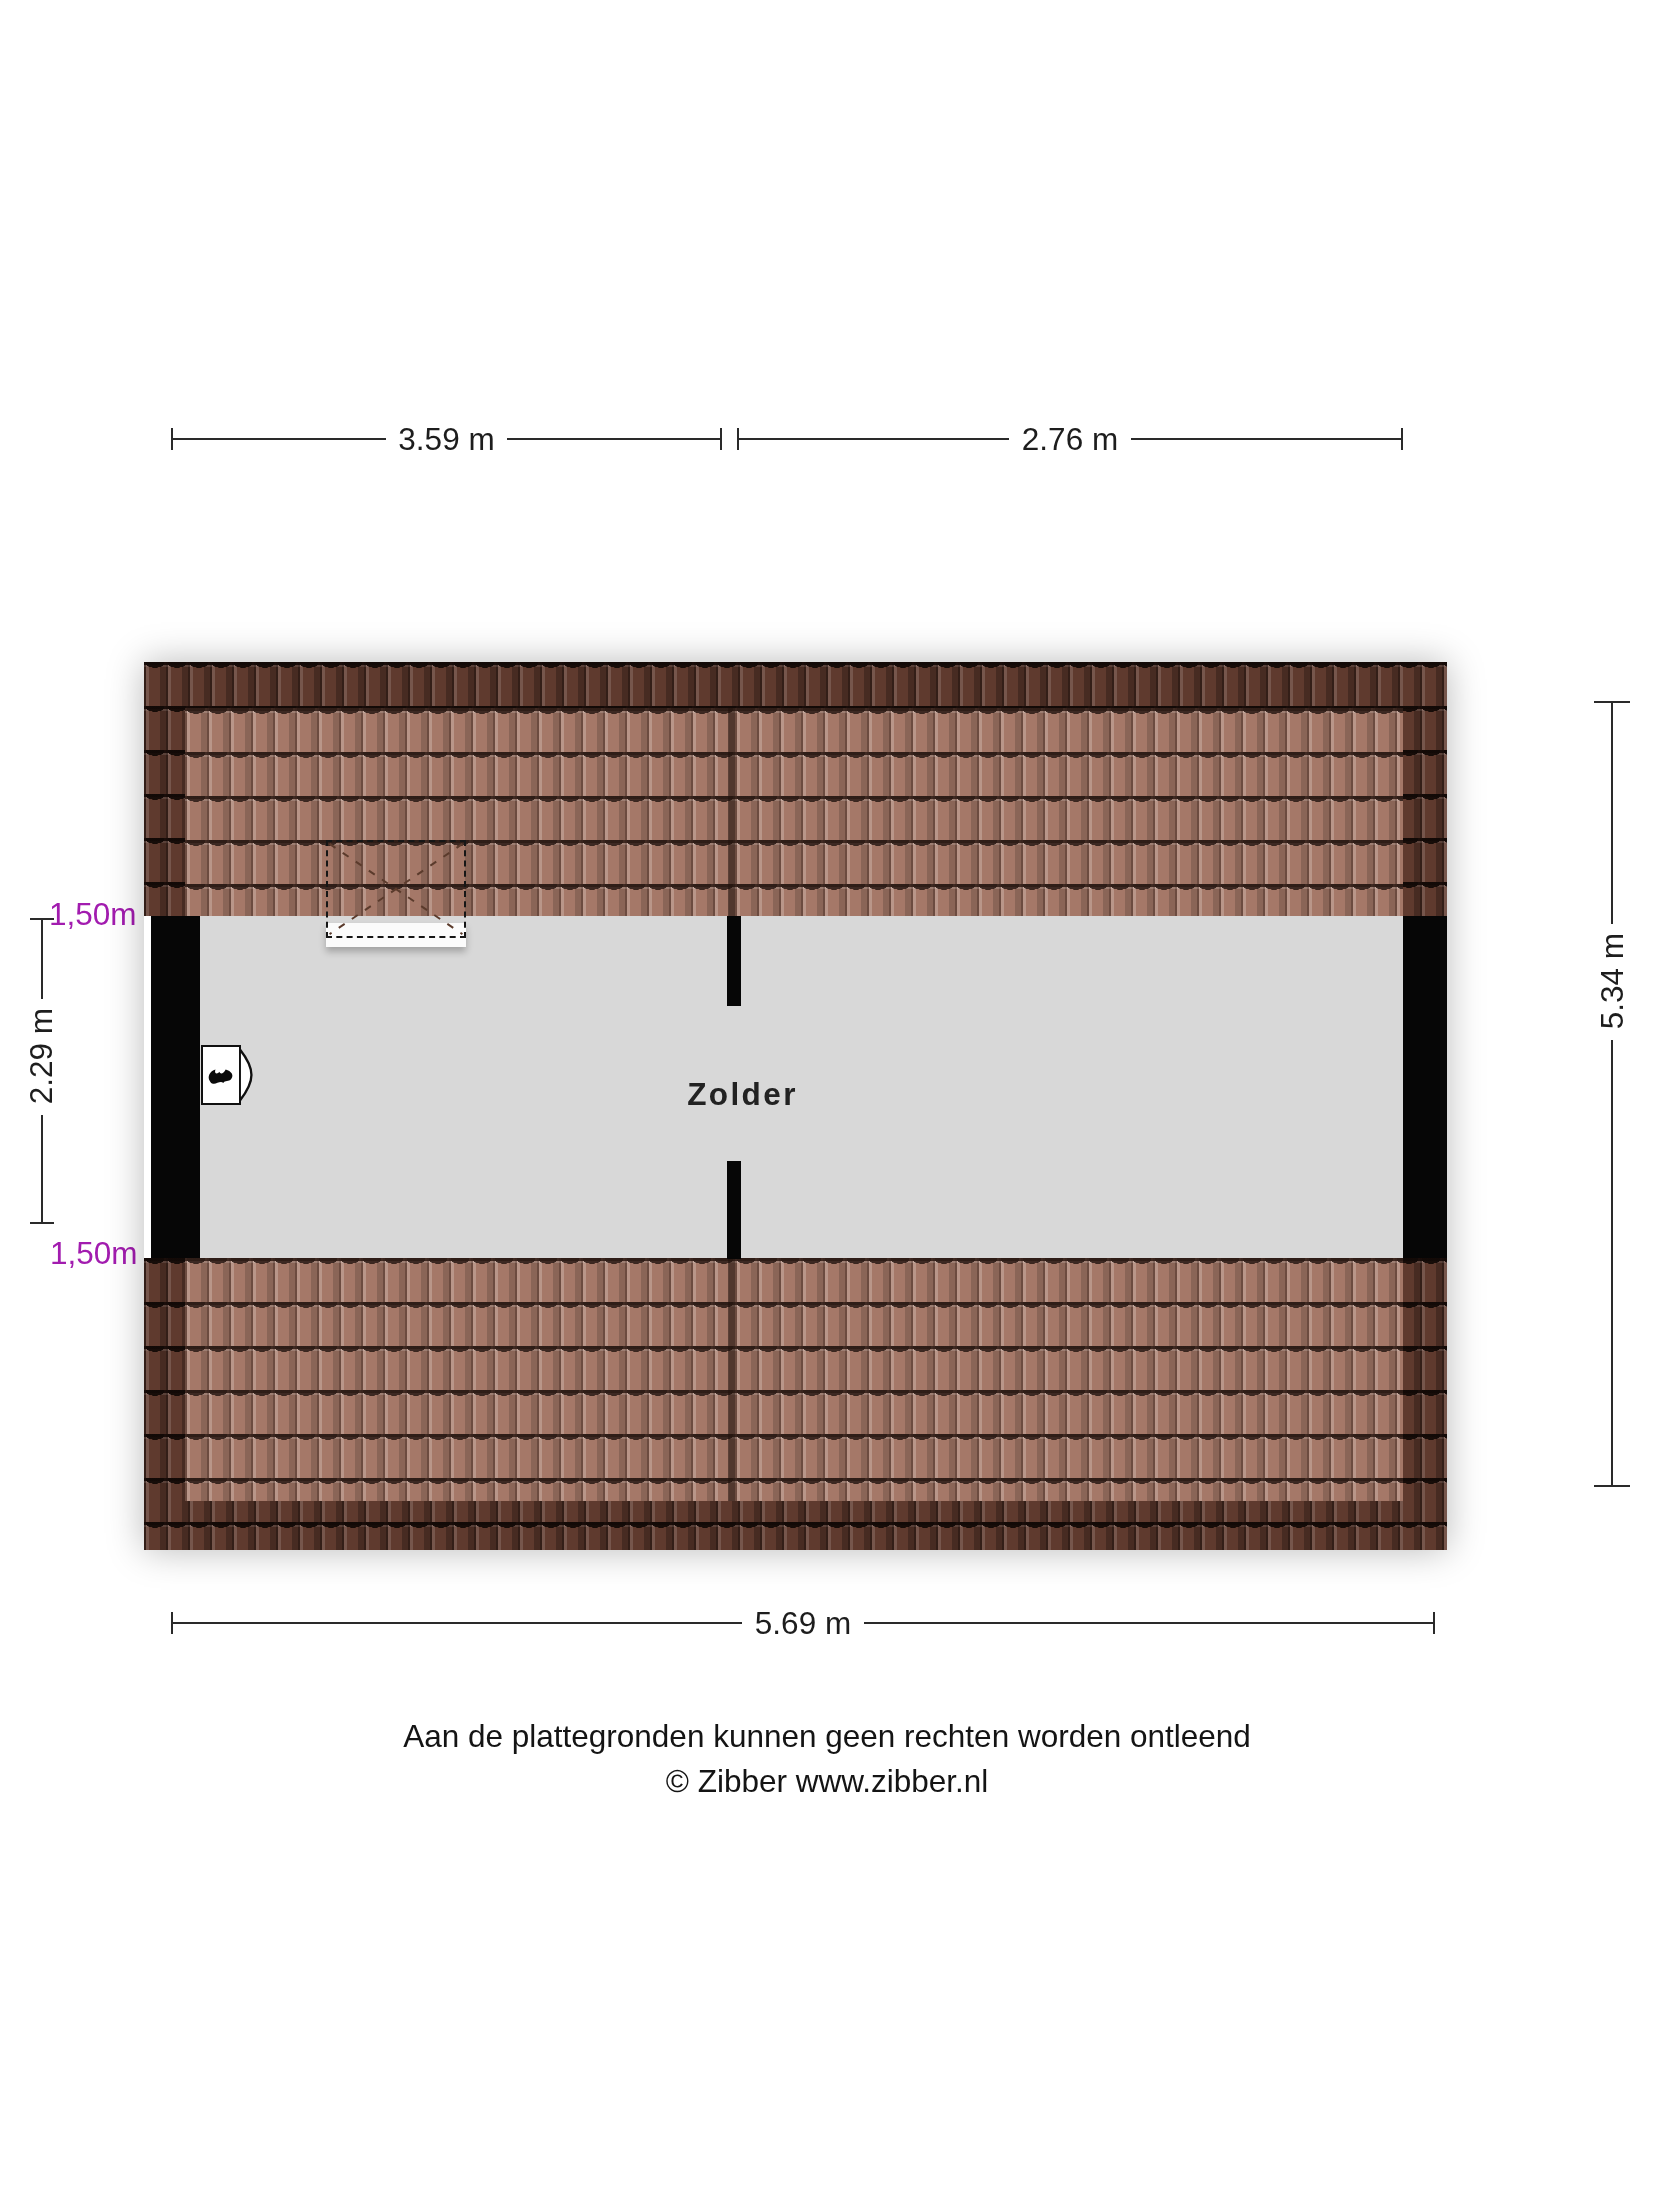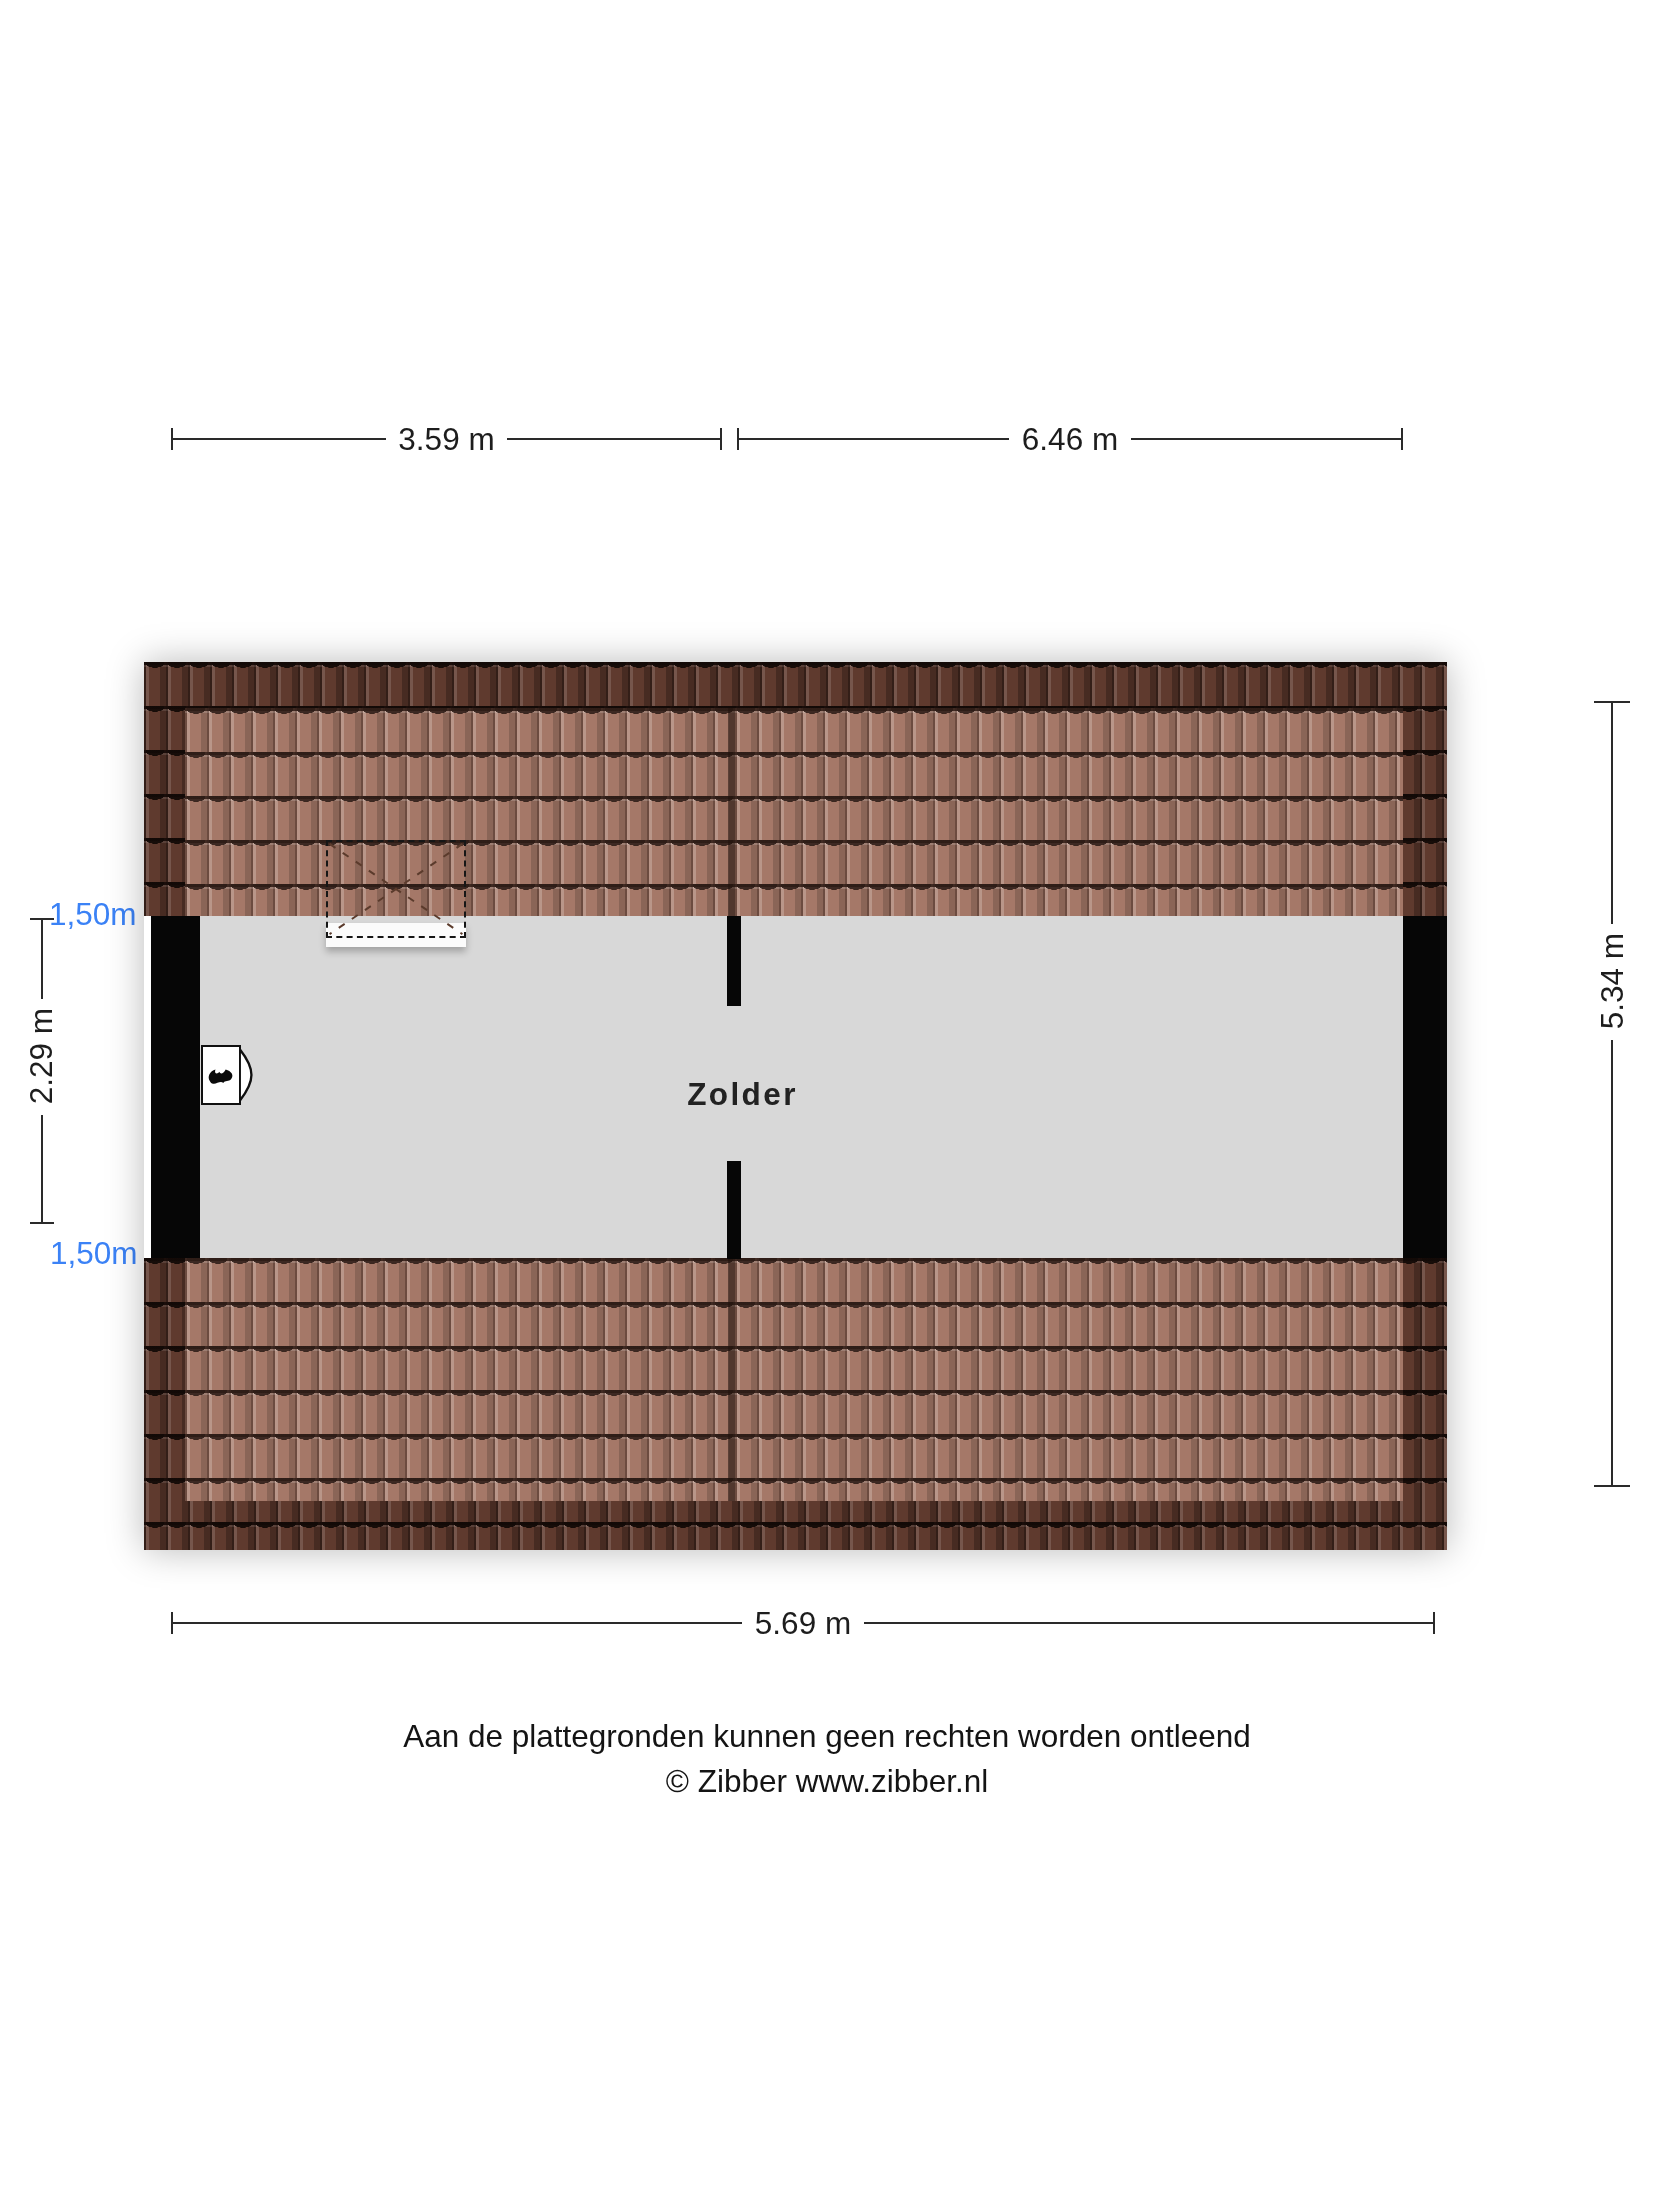--- a/index.html
+++ b/index.html
@@ -12,21 +12,21 @@
   .dim-h .line { height:2.4px; background:#2a2a2a; flex:1; }
   .dim-h .tick { width:2.4px; height:22px; background:#2a2a2a; flex:none; }
   .dim-h .lbl { padding:0 12.6px; white-space:nowrap; }
 
   .dim-v { display:flex; flex-direction:column; align-items:center; color:#1d1d1d; font-size:31.5px; }
   .dim-v .line { width:2.4px; background:#2a2a2a; flex:none; }
   .dim-v .grow { flex:1; }
   .dim-v .tick { height:2.4px; background:#2a2a2a; flex:none; }
   .dim-v .lbl { writing-mode:vertical-rl; transform:rotate(180deg); white-space:nowrap; padding:9.5px 0; }
 
-  .side-label { position:absolute; font-size:31.5px; color:#3b82f6; white-space:nowrap; }
+  .side-label { position:absolute; font-size:31.5px; color:#a21caf; white-space:nowrap; }
 
   
   #plan { position:absolute; left:144px; top:662px; width:1303px; height:888px;
           box-shadow:0 0 35px rgba(0,0,0,.28); background:#ffffff; }
 
   .tiles-dark {
     background-color:#5f3a2e;
     background-image:
       radial-gradient(15.8px 7px at 11px 1.6px, rgba(18,9,6,.95) 57%, rgba(18,9,6,0) 60%),
       linear-gradient(180deg, rgba(18,9,6,.85) 0px, rgba(18,9,6,.85) 3.2px, rgba(255,255,255,.10) 3.2px, rgba(255,255,255,.10) 5.5px, rgba(255,255,255,0) 5.5px),
@@ -82,21 +82,21 @@
   <div class="abs dim-h" style="left:171px; top:421px; width:551px;">
     <div class="tick"></div>
     <div class="line"></div>
     <div class="lbl">3.59 m</div>
     <div class="line"></div>
     <div class="tick"></div>
   </div>
   <div class="abs dim-h" style="left:737px; top:421px; width:666px;">
     <div class="tick"></div>
     <div class="line"></div>
-    <div class="lbl">6.46 m</div>
+    <div class="lbl">2.76 m</div>
     <div class="line"></div>
     <div class="tick"></div>
   </div>
 
   <div class="side-label" style="left:49px; top:896px;">1,50m</div>
   <div class="abs dim-v" style="left:24.4px; top:918px; height:306px; width:35px;">
     <div class="tick" style="width:23.6px;"></div>
     <div class="line" style="height:79px;"></div>
     <div class="lbl">2.29 m</div>
     <div class="line grow"></div>

